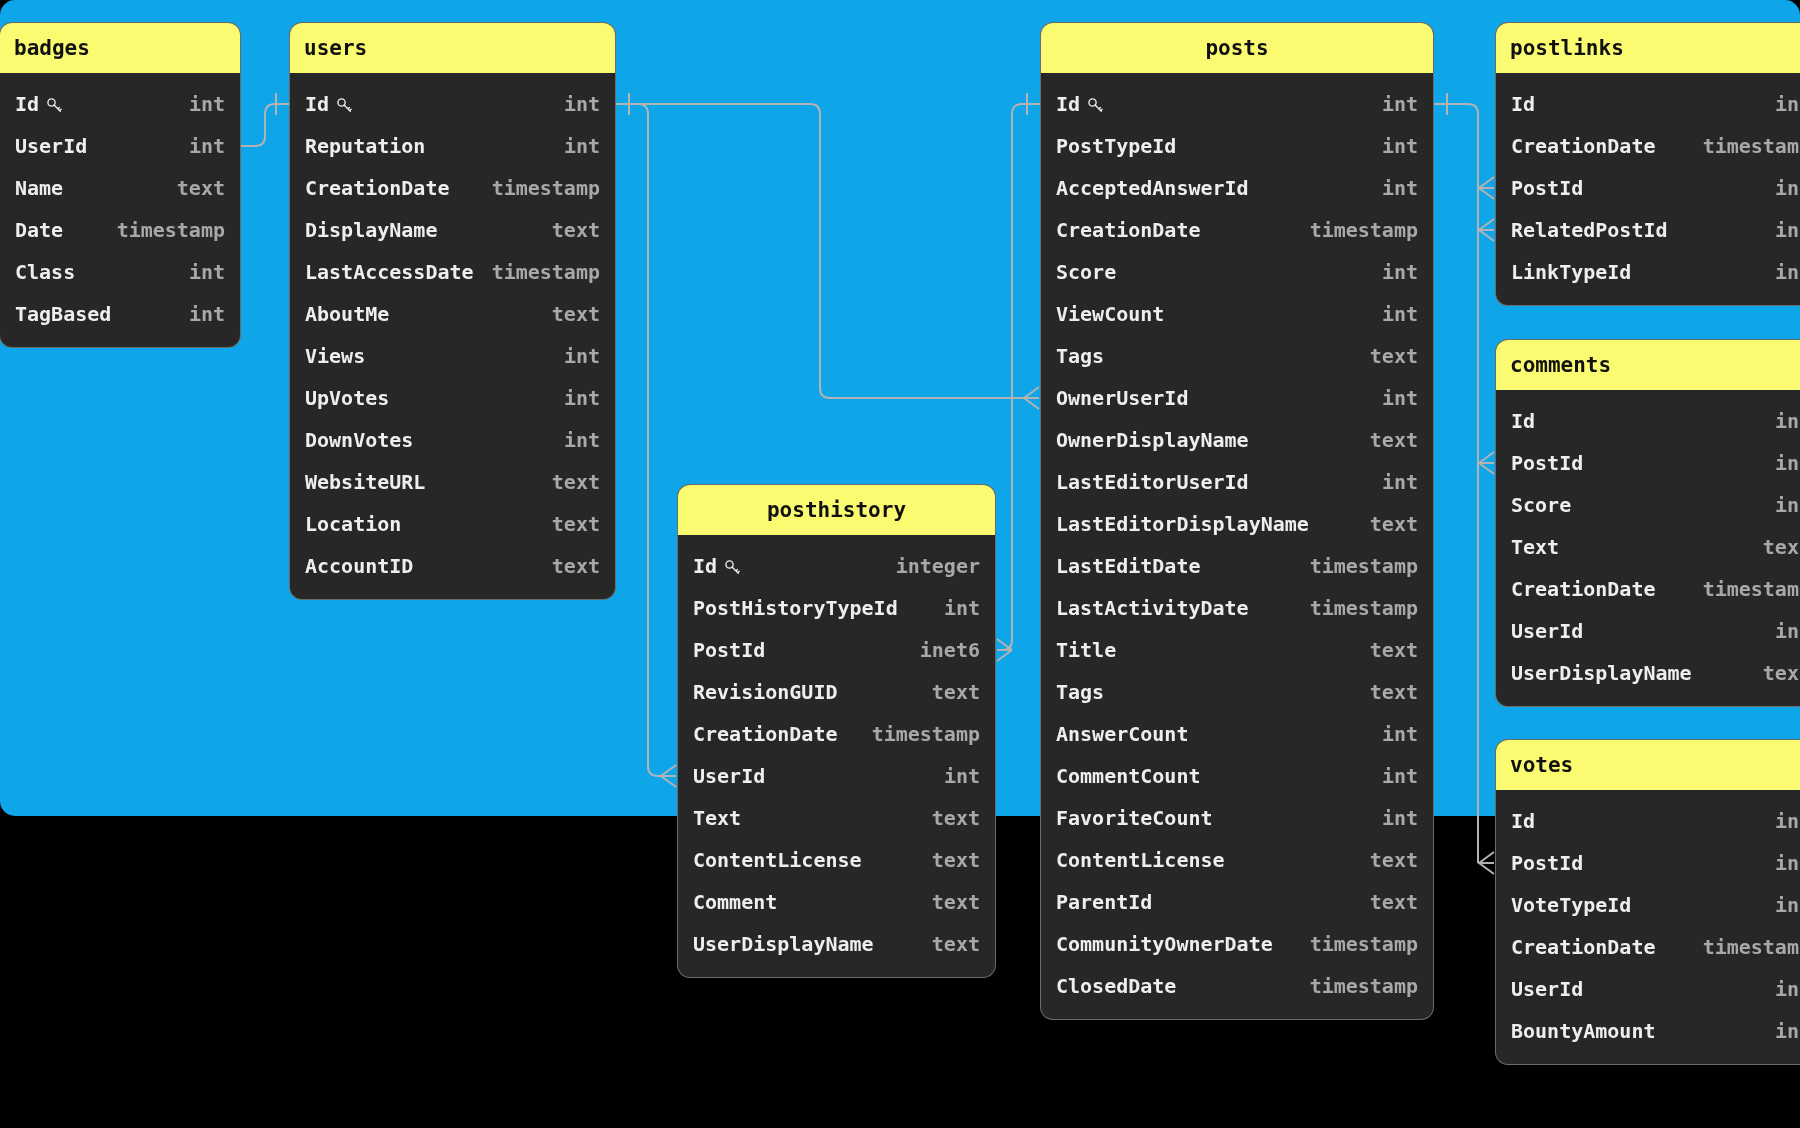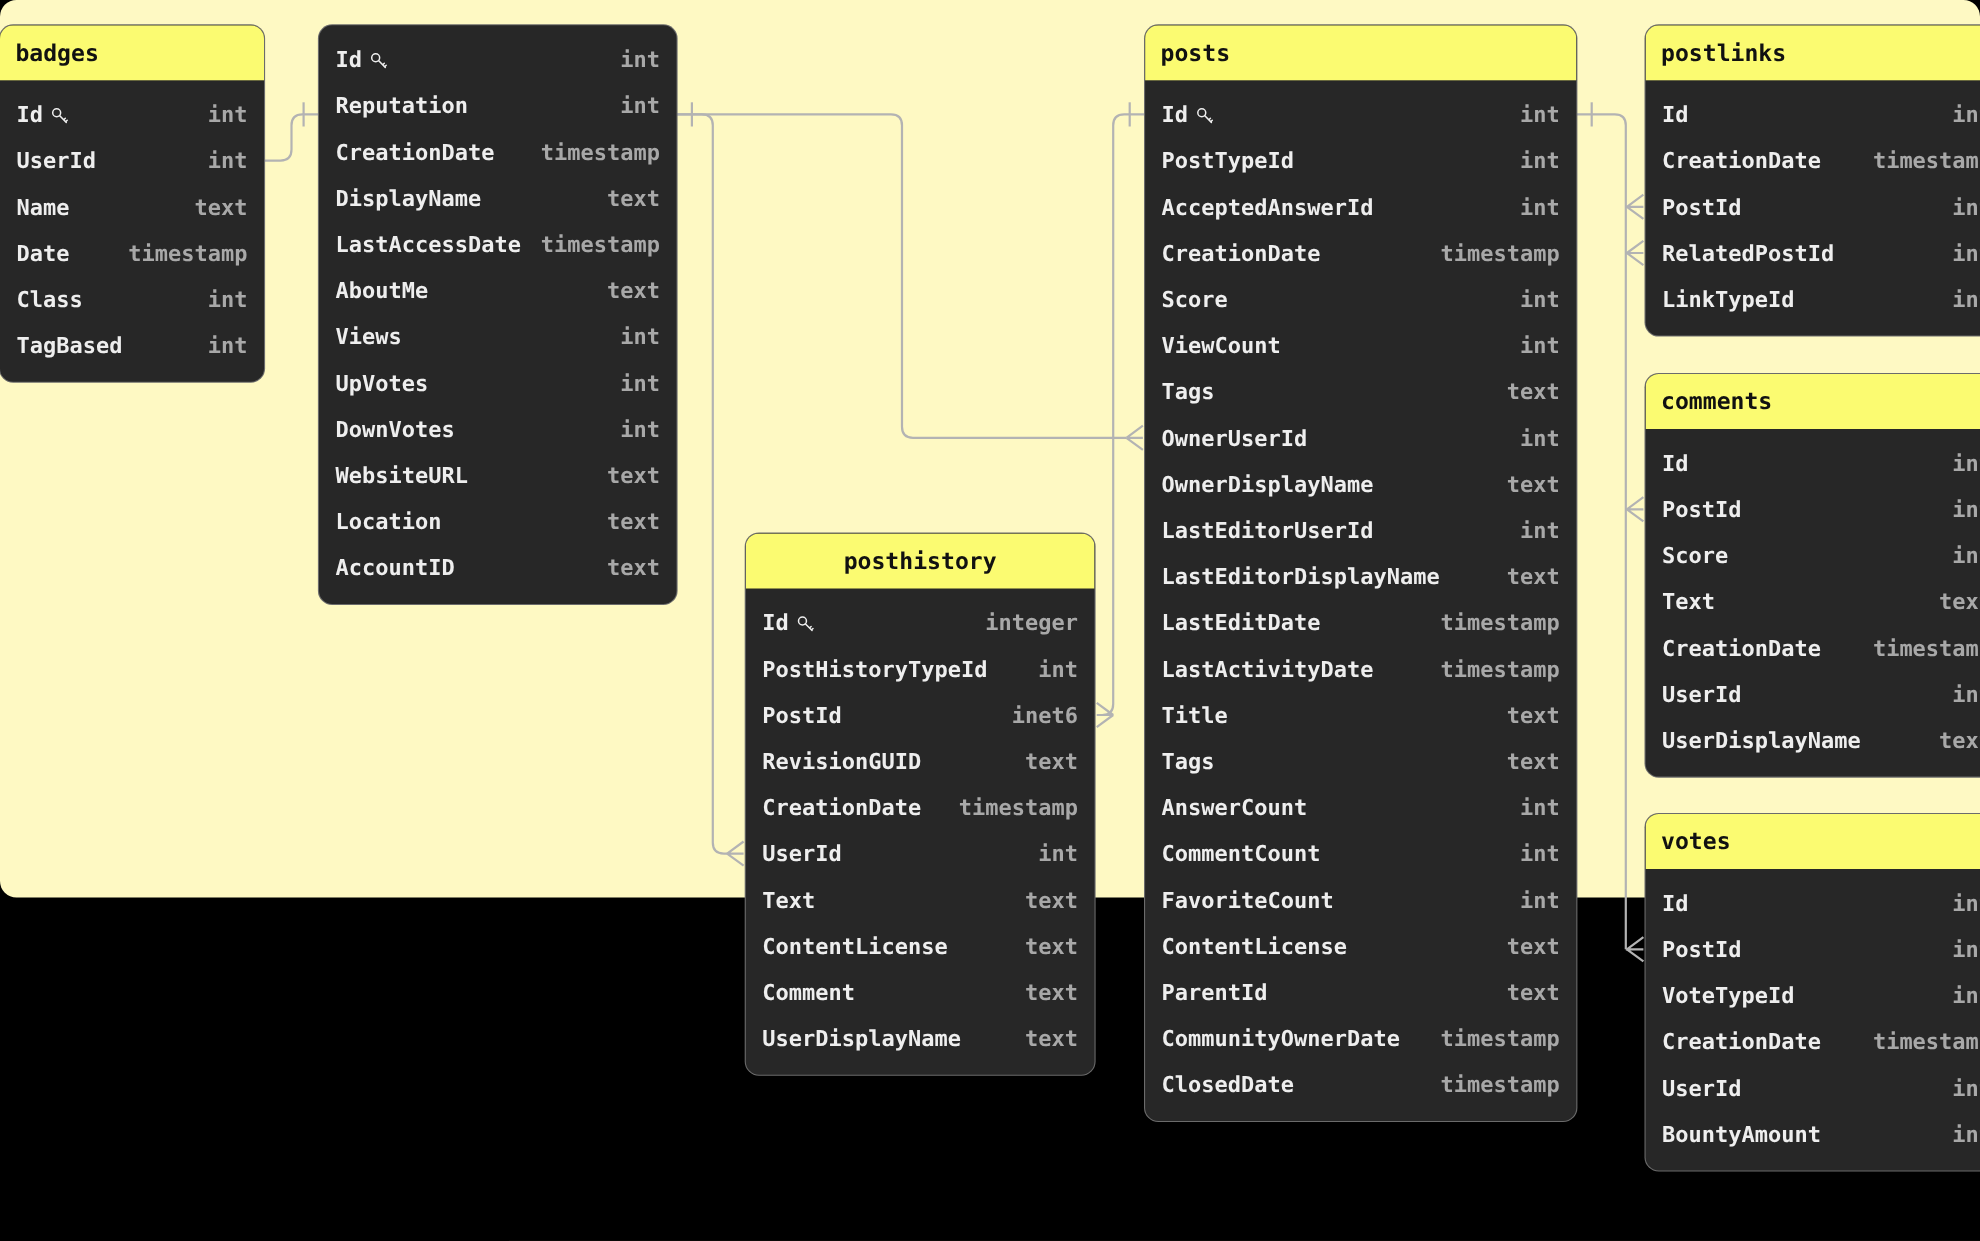--- a/index.html
+++ b/index.html
@@ -7,21 +7,21 @@
     width: 1800px;
     height: 1128px;
     background: #000000;
     overflow: hidden;
     font-family: "DejaVu Sans Mono", monospace;
   }
   #canvas {
     position: relative;
     width: 1800px;
     height: 816px;
-    background: #fef9c3;
+    background: #0ea5e9;
     border-radius: 15px;
   }
   svg#connectors {
     position: absolute;
     left: 0; top: 0;
     width: 1800px;
     height: 1128px;
     pointer-events: none;
     z-index: 1;
   }
@@ -143,20 +143,21 @@
           </div>
           <div class="field-row">
             <div class="field-name">
               <span>TagBased</span>
             </div>
             <div class="field-type">int</div>
           </div>
         </div>
       </div>
       <div class="table-card" style="left: 290px; top: 23px; width: 325px;">
+        <div class="table-header">users</div>
         <div class="table-body">
           <div class="field-row">
             <div class="field-name">
               <span>Id</span>
               <span class="key-icon">
                 <svg viewBox="0 0 16 16" width="17" height="17">
                   <circle cx="5.2" cy="5.2" r="3.4" fill="none" stroke="#eeeeee" stroke-width="1.3"></circle>
                   <path d="M7.6 7.6 L13.4 13.4 M11.2 11.2 L12.6 9.9 M12.9 12.9 L14.2 11.6" fill="none" stroke="#eeeeee" stroke-width="1.3" stroke-linecap="round"></path>
                 </svg>
               </span>
@@ -295,21 +296,21 @@
             <div class="field-type">text</div>
           </div>
           <div class="field-row">
             <div class="field-name">
               <span>UserDisplayName</span>
             </div>
             <div class="field-type">text</div>
           </div>
         </div>
       </div>
-      <div class="table-card" style="left: 1041px; top: 23px; width: 392px;">
+      <div class="table-card" style="left: 1041px; top: 23px; width: 392px; text-align: center;">
         <div class="table-header">posts</div>
         <div class="table-body">
           <div class="field-row">
             <div class="field-name">
               <span>Id</span>
               <span class="key-icon">
                 <svg viewBox="0 0 16 16" width="17" height="17">
                   <circle cx="5.2" cy="5.2" r="3.4" fill="none" stroke="#eeeeee" stroke-width="1.3"></circle>
                   <path d="M7.6 7.6 L13.4 13.4 M11.2 11.2 L12.6 9.9 M12.9 12.9 L14.2 11.6" fill="none" stroke="#eeeeee" stroke-width="1.3" stroke-linecap="round"></path>
                 </svg>

